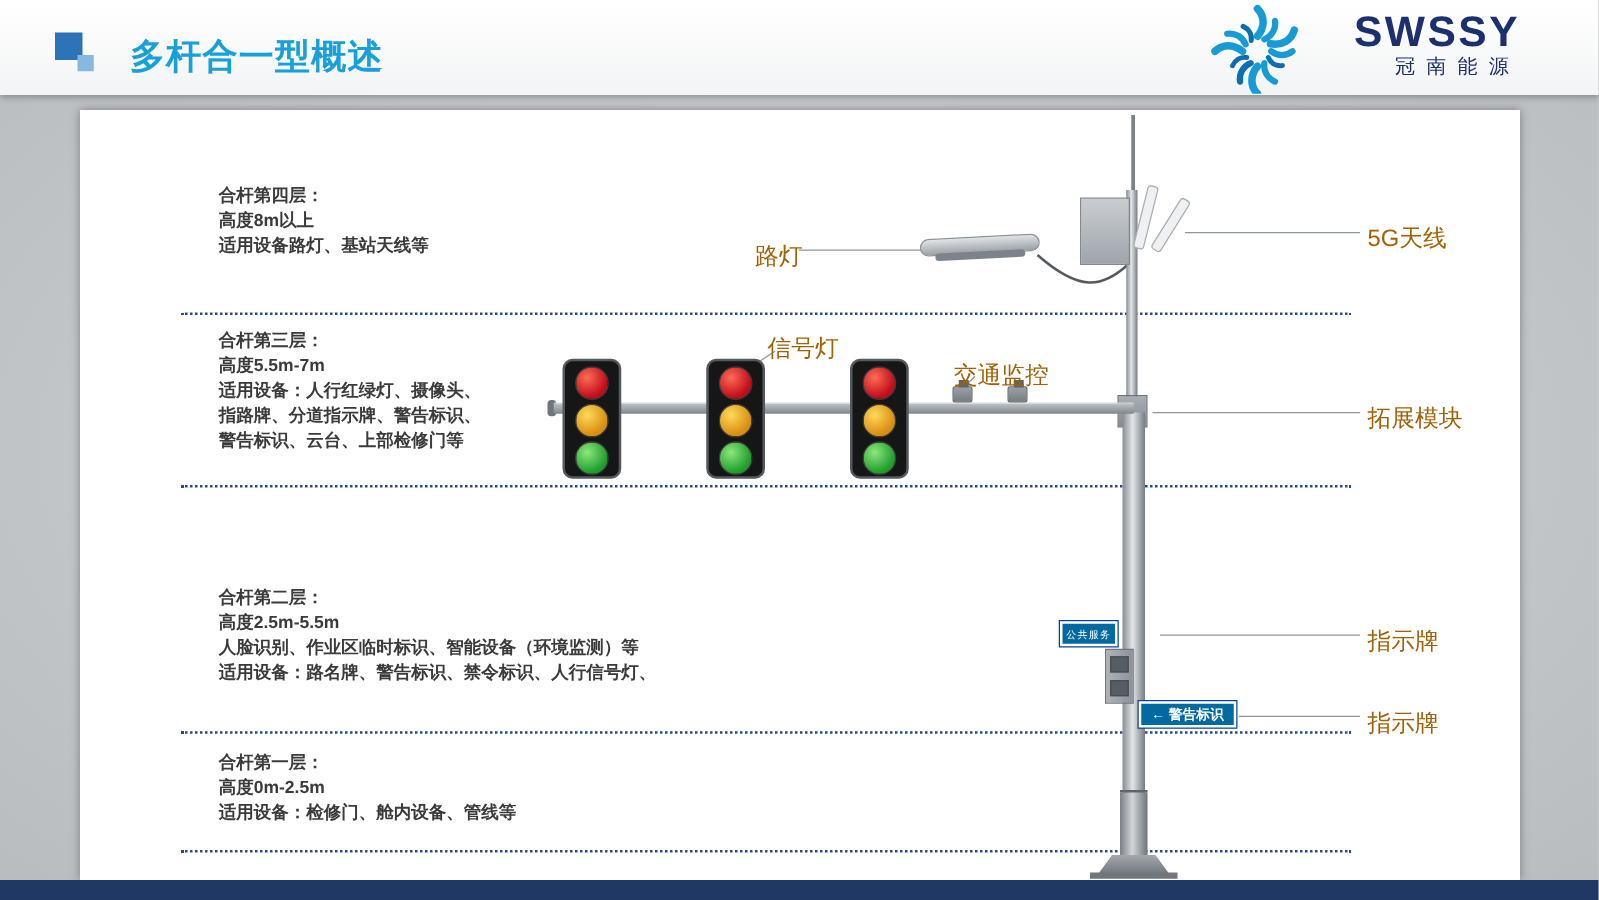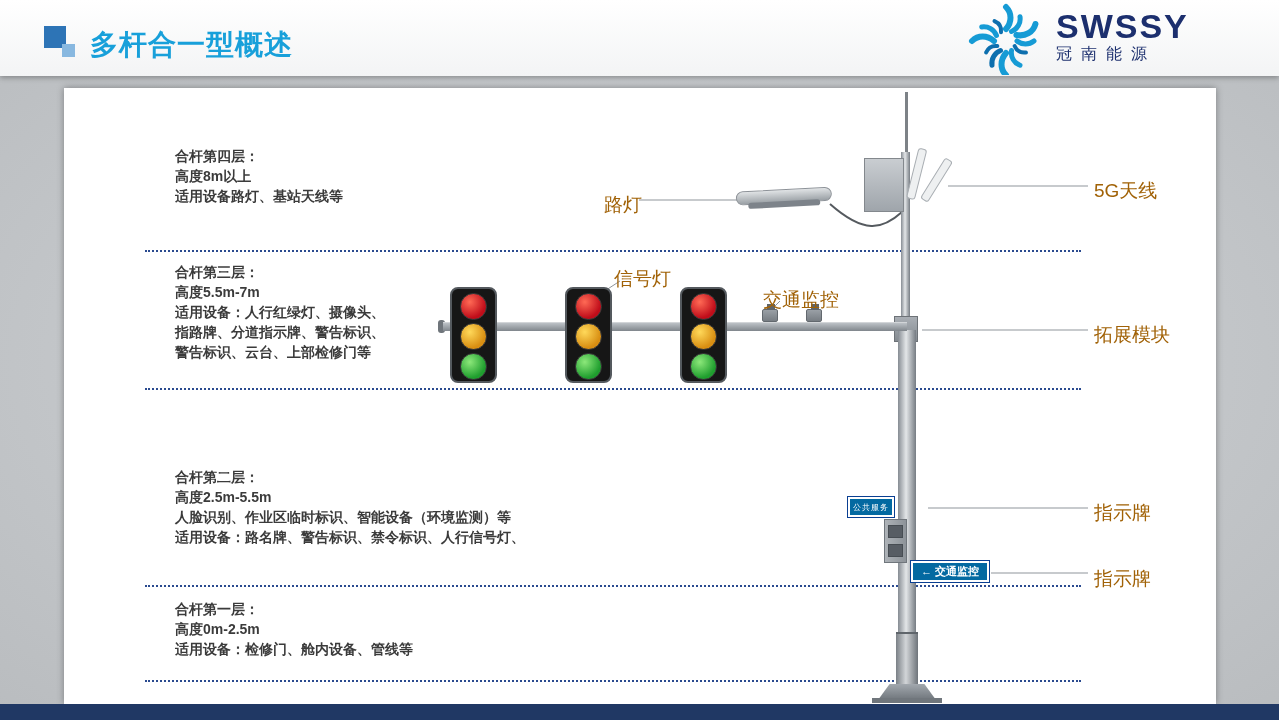--- a/index.html
+++ b/index.html
@@ -4,23 +4,23 @@
 <style>
   *{margin:0;padding:0;box-sizing:border-box}
   html,body{width:1279px;height:720px;overflow:hidden}
   body{font-family:"Liberation Sans","DejaVu Sans",sans-serif;background:#c2c5c8}
   .slide{position:relative;width:1279px;height:720px;background:radial-gradient(ellipse at center,#d3d6d9 0%,#b9bcbf 100%);overflow:hidden}
 
   
   .header{position:absolute;left:0;top:0;width:100%;height:76px;background:linear-gradient(#ffffff,#f3f4f5);box-shadow:0 2px 5px rgba(0,0,0,.28);z-index:10}
   .sq1{position:absolute;left:44px;top:26px;width:22px;height:22px;background:#2d74b6}
   .sq2{position:absolute;left:62px;top:44px;width:13px;height:13px;background:#88b8e0}
-  .page-title{position:absolute;left:90px;top:26px;font-size:28px;font-weight:bold;color:#18a0da;letter-spacing:1px;white-space:nowrap}
+  .page-title{position:absolute;left:104px;top:26px;font-size:28px;font-weight:bold;color:#18a0da;letter-spacing:1px;white-space:nowrap}
   .logo-burst{position:absolute;left:966px;top:3px;width:80px;height:72px}
-  .logo-text{position:absolute;left:1056px;top:8px;width:160px;text-align:left}
+  .logo-text{position:absolute;left:1056px;top:8px;width:160px;text-align:right}
   .logo-brand{font-size:34px;font-weight:bold;color:#1c2f6e;letter-spacing:2px;line-height:36px}
   .logo-sub{font-size:16px;font-weight:normal;color:#1c2f6e;letter-spacing:9px;line-height:20px}
 
   
   .panel{position:absolute;left:64px;top:88px;width:1152px;height:616px;background:#ffffff;box-shadow:0 0 7px rgba(0,0,0,.35);z-index:5}
   .footer-bar{position:absolute;left:0;bottom:0;width:100%;height:16px;background:#203864;z-index:11}
 
   
   .layer{position:absolute;font-size:14px;font-weight:700;color:#3b3b3b;line-height:20px;white-space:nowrap;z-index:6}
   .layer-4{left:111px;top:58px}
@@ -205,21 +205,21 @@
 
     <div class="g5-box"></div>
     <div class="g5-fin fin1"></div>
     <div class="g5-fin fin2"></div>
 
     <div class="sign-blue sign-service">公共服务</div>
     <div class="equip">
       <div class="equip-slot slot1"></div>
       <div class="equip-slot slot2"></div>
     </div>
-    <div class="sign-blue sign-road">← 交通监控</div>
+    <div class="sign-blue sign-road">← 警告标识</div>
 
     <div class="callout c-lamp">路灯</div>
     <div class="callout c-signal">信号灯</div>
     <div class="callout c-monitor">交通监控</div>
     <div class="callout c-5g">5G天线</div>
     <div class="callout c-expand">拓展模块</div>
     <div class="callout c-sign1">指示牌</div>
     <div class="callout c-sign2">指示牌</div>
 
   </div>

